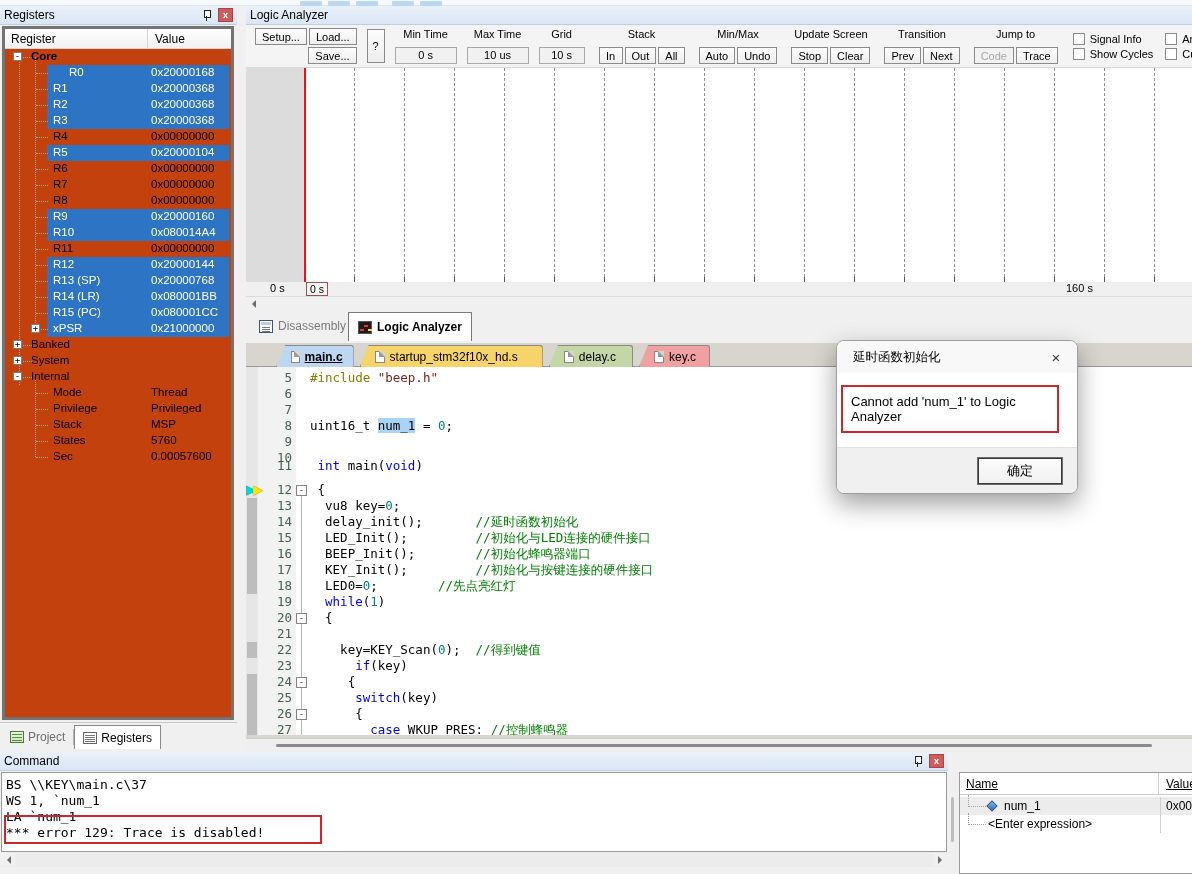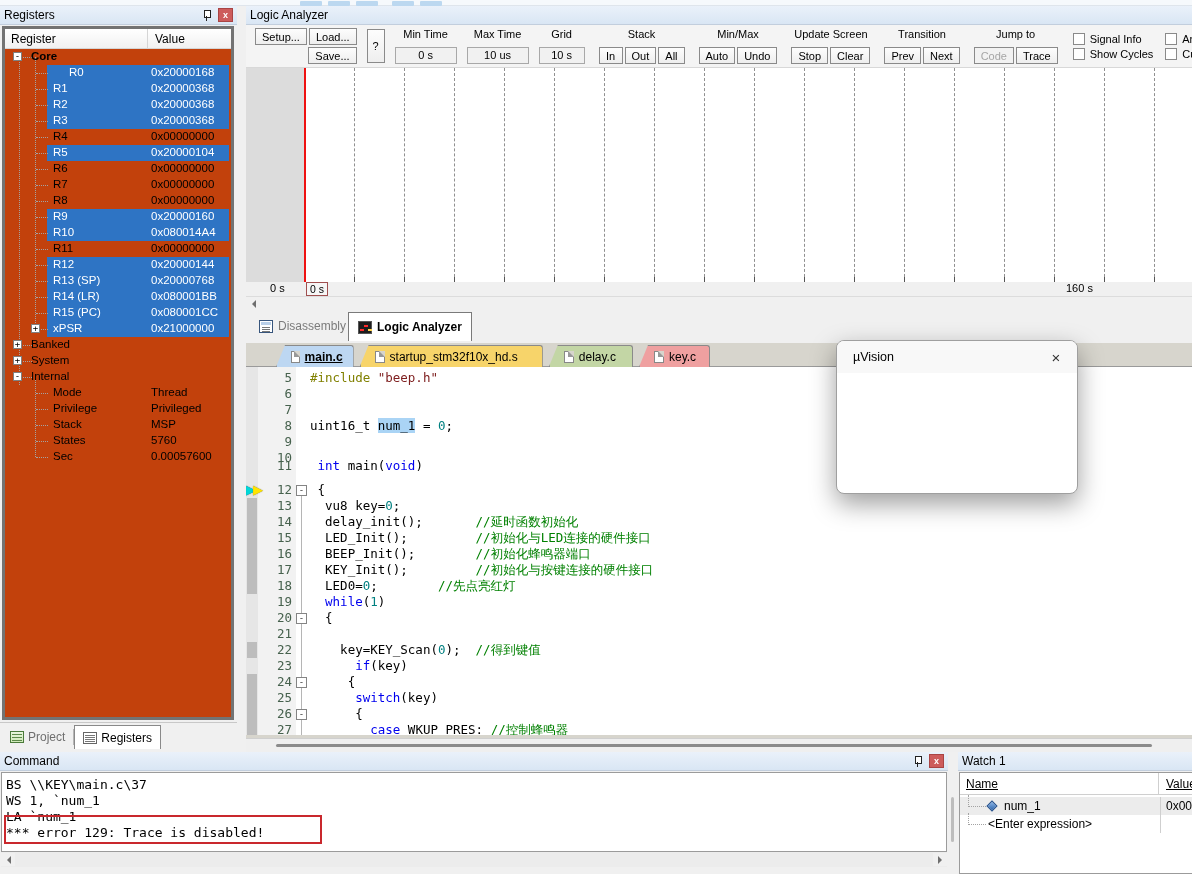--- a/index.html
+++ b/index.html
@@ -585,23 +585,20 @@
           <span class="arr-r"></span>
         </span>
     </div>
   </div>
 
   <div id="bottom-splitter">
       <span class="mini"></span>
     </div>
 
   <div id="watch-panel">
-    <div class="panel-header">
-      <span class="ttl">Watch 1</span>
-    </div>
     <div id="watch-body">
       <div id="watch-colhead">
         <span class="ch c0">Name</span>
         <span class="ch c1">Value</span>
       </div>
       <div id="watch-rows">
           <div class="wrow shade" style="top: 24px;">
             <div class="wvert" style="top: -2px;"></div>
             <div class="wstub"></div>
             <div class="diamond"></div>
@@ -615,18 +612,24 @@
             <div class="wname" style="left: 28px;">&lt;Enter expression&gt;</div>
             <div class="vline"></div>
             <div class="wval"></div>
           </div>
         </div>
     </div>
   </div>
 
   <div id="dialog">
     <div id="dlg-title">
-      <span>µVision</span>
+      <span>延时函数初始化</span>
     </div>
     <div id="dlg-close">×</div>
+    <div id="dlg-annotation">
+      <span id="dlg-msg">Cannot add 'num_1' to Logic Analyzer</span>
+    </div>
+    <div id="dlg-footer">
+      <button id="dlg-ok">确定</button>
+    </div>
   </div>
 
 </div>
 
 </body></html>

